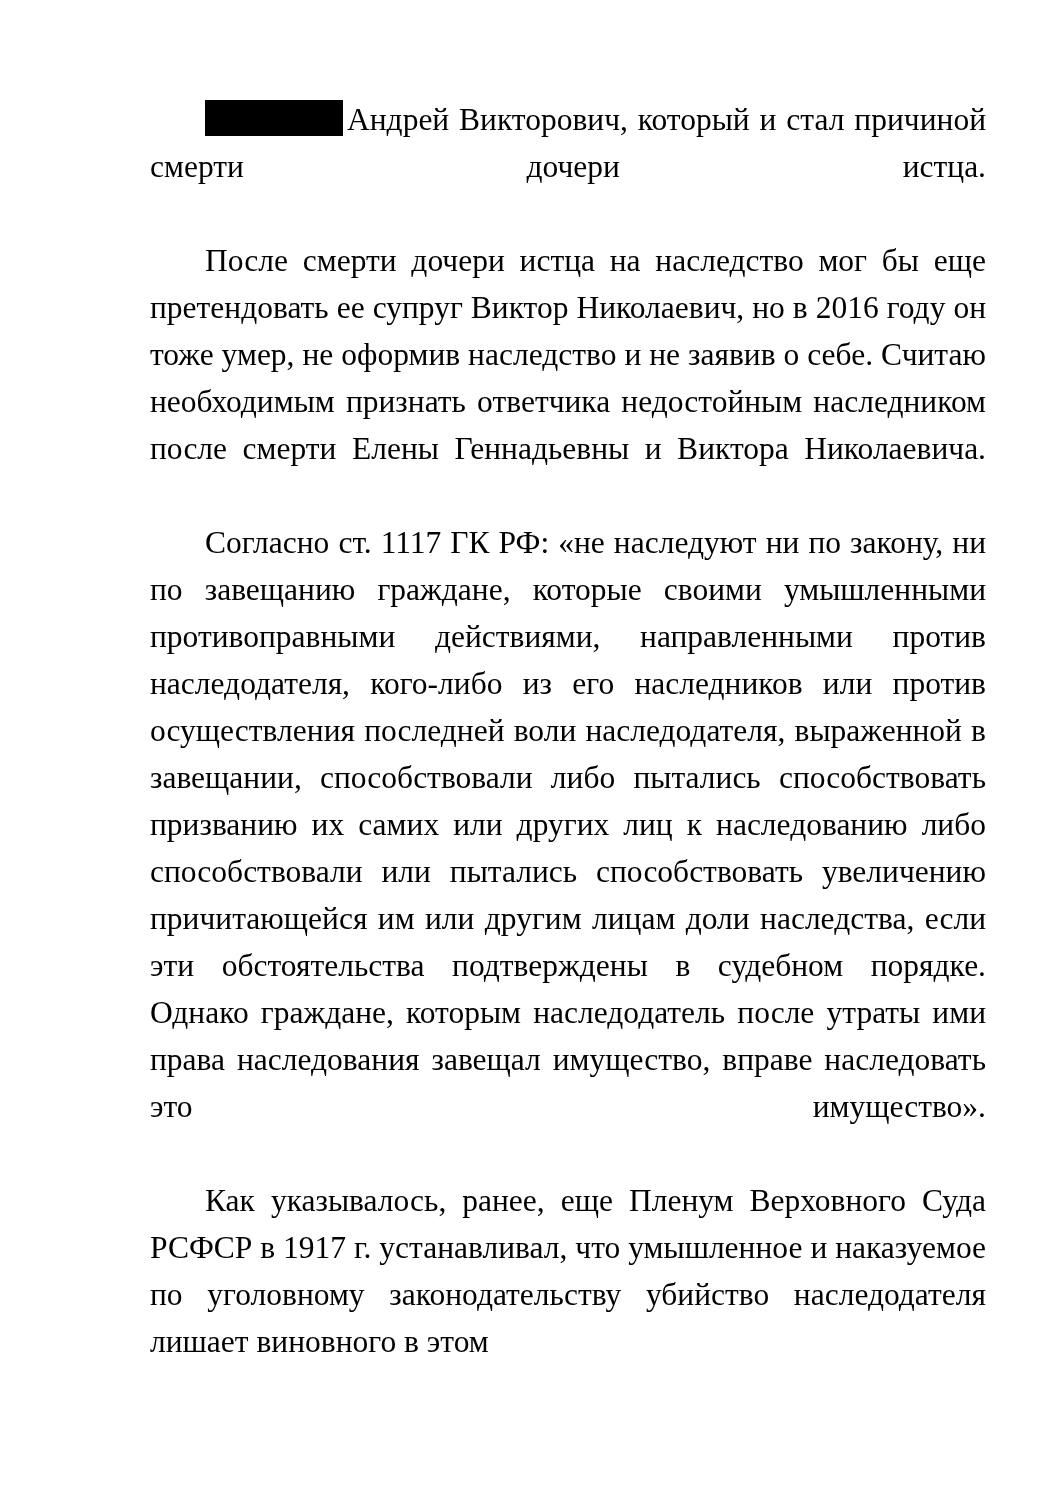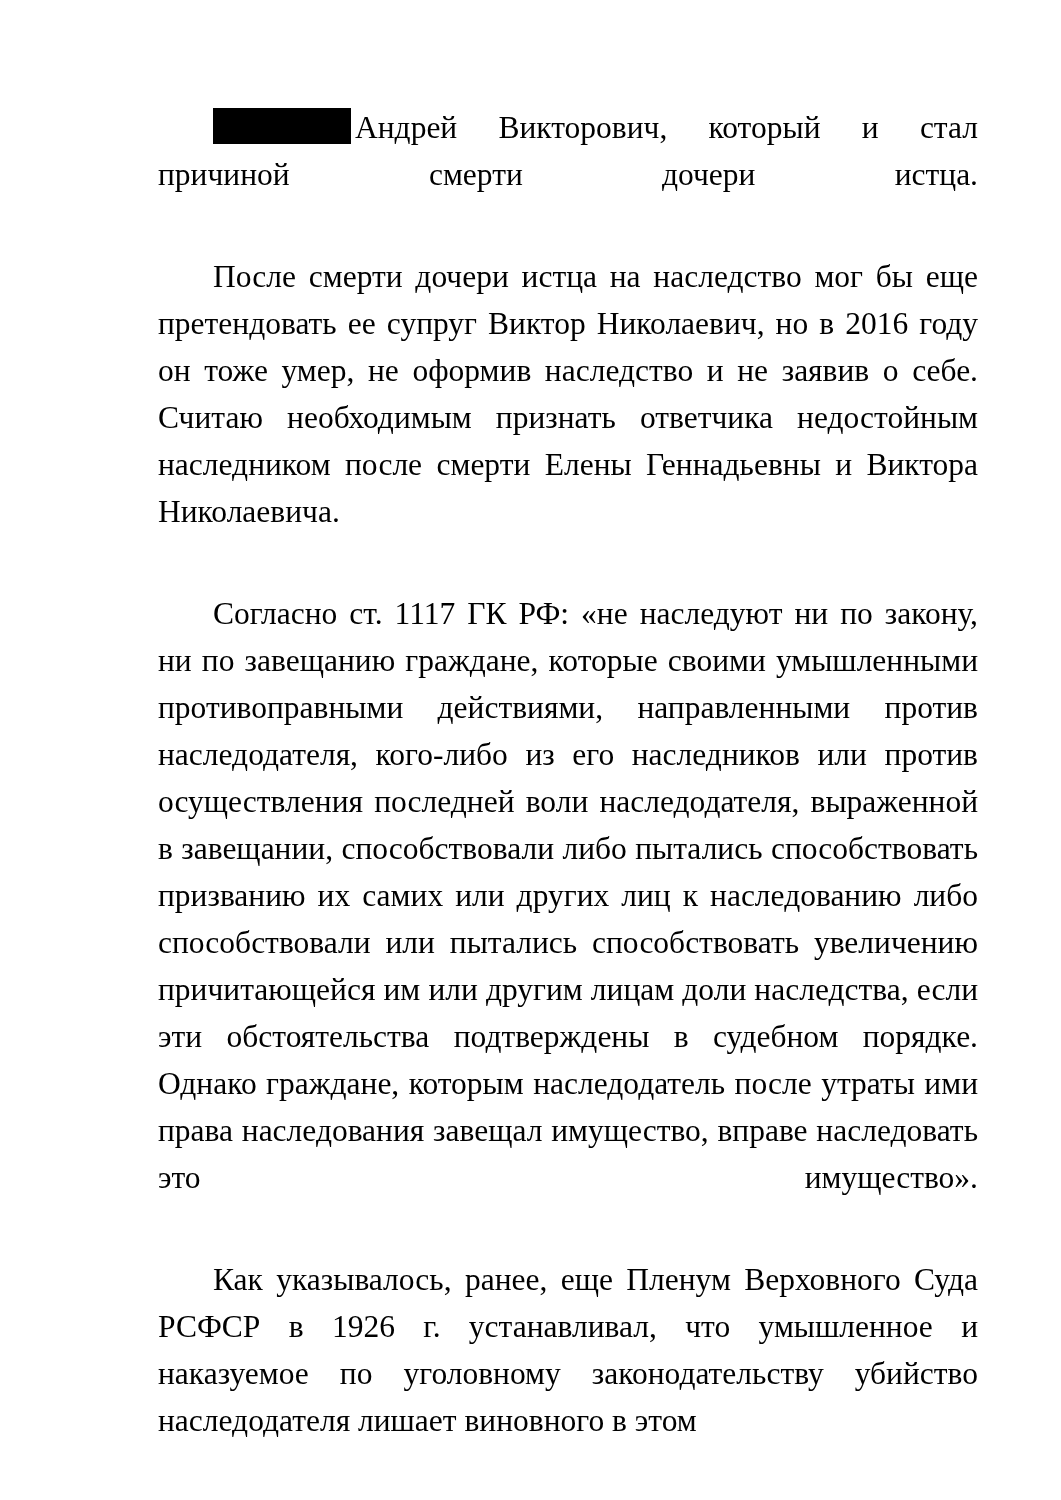--- a/index.html
+++ b/index.html
@@ -24,21 +24,21 @@
     font-family: "Liberation Serif", "DejaVu Serif", serif;
     font-size: 31.5px;
     line-height: 47px;
     color: #000000;
     text-align: justify;
     text-justify: inter-word;
     -webkit-hyphens: none;
     hyphens: none;
   }
   p.para {
-    margin: 8px;
+    margin: 0;
     padding: 0;
     text-align: justify;
     text-justify: inter-word;
     text-indent: 55px;
     font-family: Liberation Serif, serif;
   }
   
   p.para::after {
     content: "";
     display: inline-block;
@@ -64,16 +64,16 @@
 
 <div class="page">
   <div class="text-column">
 
     <p class="para redaction-holder"><span class="redaction-bar"></span><span>Андрей Викторович, который и стал причиной смерти дочери истца.</span></p>
 
     <p class="para">После смерти дочери истца на наследство мог бы еще претендовать ее супруг Виктор Николаевич, но в 2016 году он тоже умер, не оформив наследство и не заявив о себе. Считаю необходимым признать ответчика недостойным наследником после смерти Елены Геннадьевны и Виктора Николаевича.</p>
 
     <p class="para">Согласно ст. 1117 ГК РФ: «не наследуют ни по закону, ни по завещанию граждане, которые своими умышленными противоправными действиями, направленными против наследодателя, кого-либо из его наследников или против осуществления последней воли наследодателя, выраженной в завещании, способствовали либо пытались способствовать призванию их самих или других лиц к наследованию либо способствовали или пытались способствовать увеличению причитающейся им или другим лицам доли наследства, если эти обстоятельства подтверждены в судебном порядке. Однако граждане, которым наследодатель после утраты ими права наследования завещал имущество, вправе наследовать это имущество».</p>
 
-    <p class="para flush">Как указывалось, ранее, еще Пленум Верховного Суда РСФСР в 1926 г. устанавливал, что умышленное и наказуемое по уголовному законодательству убийство наследодателя лишает виновного в этом</p>
+    <p class="para flush">Как указывалось, ранее, еще Пленум Верховного Суда РСФСР в 1917 г. устанавливал, что умышленное и наказуемое по уголовному законодательству убийство наследодателя лишает виновного в этом</p>
 
   </div>
 </div>
 
 </body></html>

